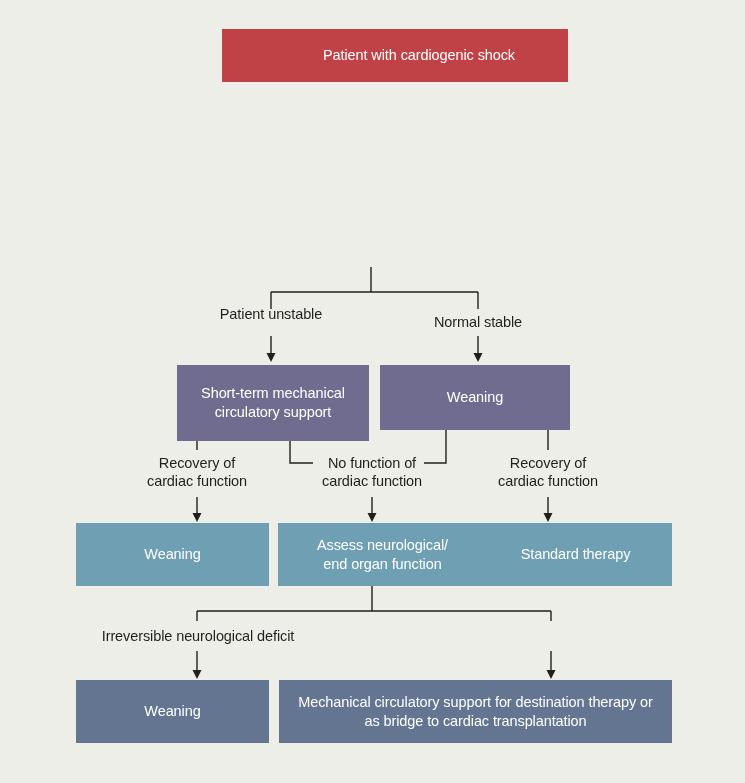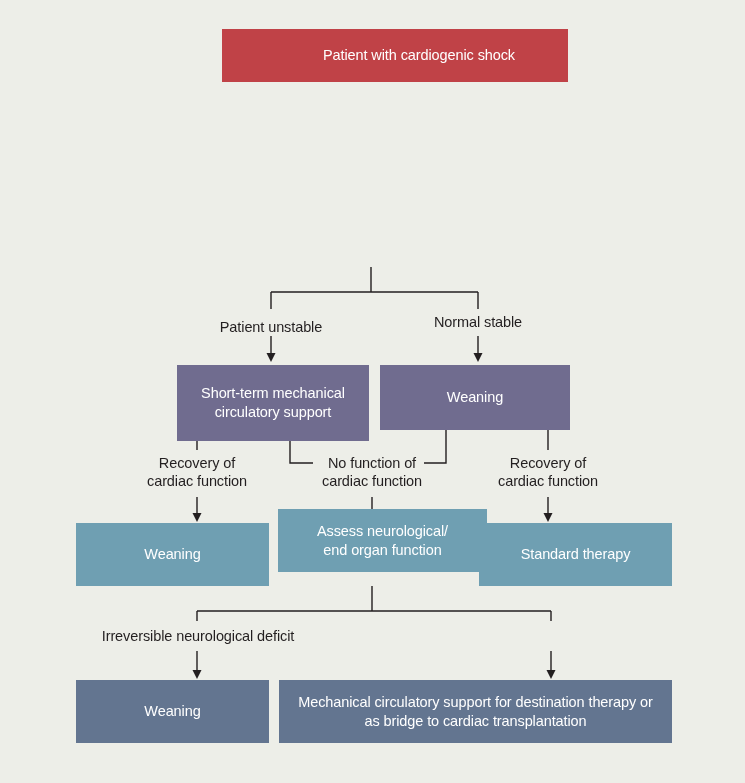--- a/index.html
+++ b/index.html
@@ -104,38 +104,38 @@
       <path d="M551 651 V671"></path>
       <polygon points="546.5,670 555.5,670 551,679"></polygon>
     </g>
   </svg>
 
   <div class="node node-red" style="left:222px; top:29px; width:298px; height:53px;padding-left:48px;">
     <span class="wrap">Patient with cardiogenic shock</span>
   </div>
 
 
-  <div class="branch-label nowrap" style="left:271px; top:319px;text-align:center;">Patient unstable</div>
+  <div class="branch-label nowrap" style="left:271px; top:306px;text-align:center;">Patient unstable</div>
   <div class="branch-label nowrap" style="left:478px; top:314px;">Normal stable</div>
 
   <div class="node node-purple" style="left:177px; top:365px; width:192px; height:76px;">
     <span class="wrap w170">Short-term mechanical circulatory support</span>
   </div>
   <div class="node node-purple" style="left:380px; top:365px; width:190px; height:65px;">
     <span class="wrap">Weaning</span>
   </div>
 
   <div class="branch-label w112" style="left:197px; top:455px;">Recovery of cardiac function</div>
   <div class="branch-label w112" style="left:372px; top:455px;">No function of cardiac function</div>
   <div class="branch-label w112" style="left:548px; top:455px;">Recovery of cardiac function</div>
 
   <div class="node node-teal" style="left:76px; top:523px; width:193px; height:63px;">
     <span class="wrap">Weaning</span>
   </div>
-  <div class="node node-teal" style="left:278px; top:509px; width:209px; height:63px;">
+  <div class="node node-teal" style="left:278px; top:523px; width:209px; height:63px;">
     <span class="wrap w150">Assess neurological/ end organ function</span>
   </div>
   <div class="node node-teal" style="left:479px; top:523px; width:193px; height:63px;">
     <span class="wrap">Standard therapy</span>
   </div>
 
   <div class="branch-label nowrap" style="left:198px; top:628px;">Irreversible neurological deficit</div>
 
   <div class="node node-slate" style="left:76px; top:680px; width:193px; height:63px;">
     <span class="wrap">Weaning</span>

